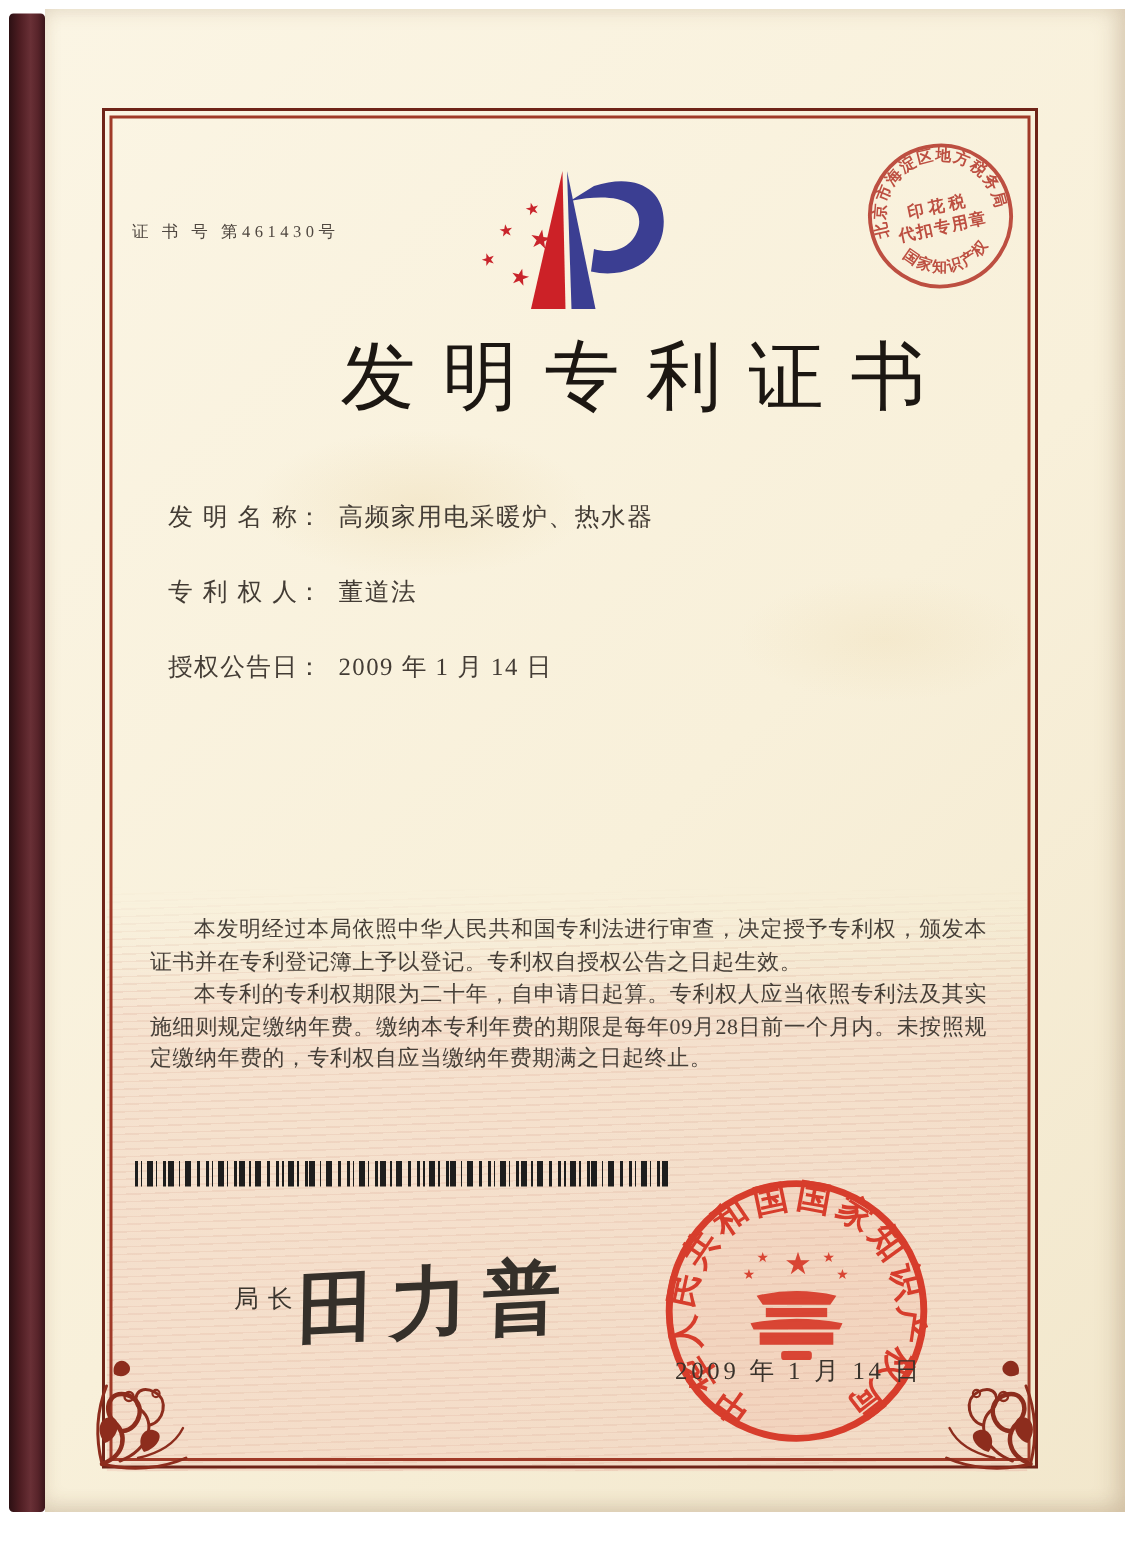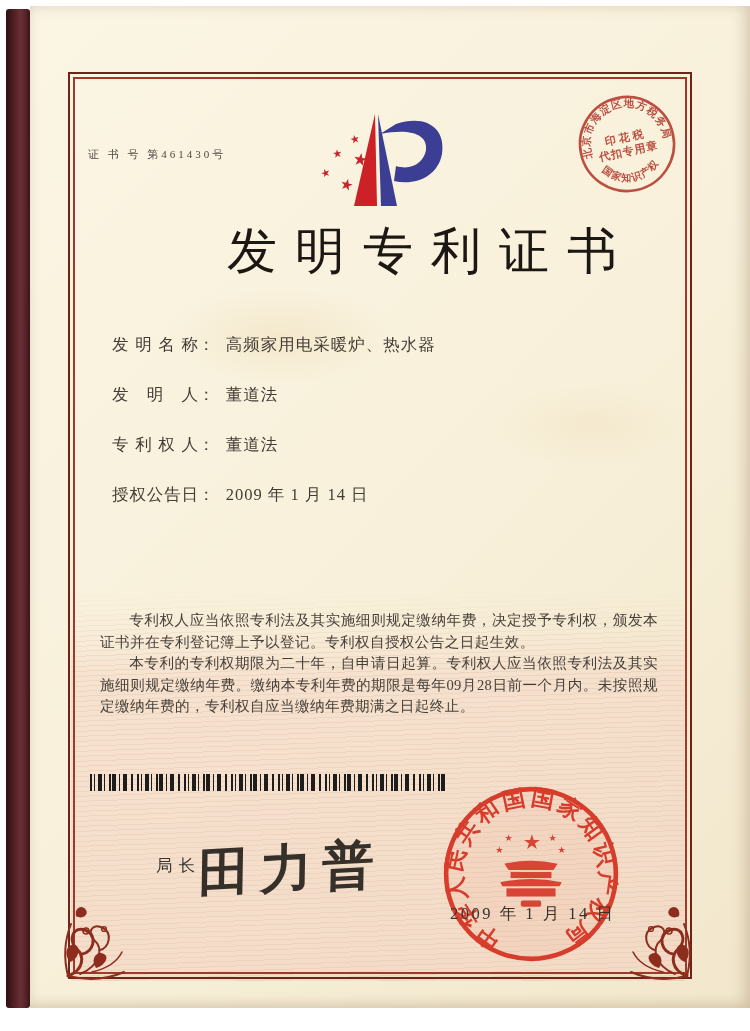--- a/index.html
+++ b/index.html
@@ -146,35 +146,31 @@
       <text x="52" y="49" text-anchor="middle" font-size="11" font-weight="bold" fill="#b5392c" letter-spacing="3">印花税</text>
       <text x="52" y="63" text-anchor="middle" font-size="11" font-weight="bold" fill="#b5392c" letter-spacing="1">代扣专用章</text>
     </svg>
 
     <div class="fields">
       <div class="frow">
         <span class="flabel">发明名称</span><span class="fcolon">：</span>
         <span class="fvalue">高频家用电采暖炉、热水器</span>
       </div>
       <div class="frow">
-        <span class="flabel">发明人</span><span class="fcolon">：</span>
-        <span class="fvalue">董道法</span>
-      </div>
-      <div class="frow">
         <span class="flabel">专利权人</span><span class="fcolon">：</span>
         <span class="fvalue">董道法</span>
       </div>
       <div class="frow">
         <span class="flabel">授权公告日</span><span class="fcolon">：</span>
         <span class="fvalue">2009 年 1 月 14 日</span>
       </div>
     </div>
 
     <div class="body-text">
-      <p>专利权人应当依照专利法及其实施细则规定缴纳年费，决定授予专利权，颁发本证书并在专利登记簿上予以登记。专利权自授权公告之日起生效。</p>
+      <p>本发明经过本局依照中华人民共和国专利法进行审查，决定授予专利权，颁发本证书并在专利登记簿上予以登记。专利权自授权公告之日起生效。</p>
       <p>本专利的专利权期限为二十年，自申请日起算。专利权人应当依照专利法及其实施细则规定缴纳年费。缴纳本专利年费的期限是每年09月28日前一个月内。未按照规定缴纳年费的，专利权自应当缴纳年费期满之日起终止。</p>
     </div>
 
     <div class="barcode"></div>
 
     <span class="signer-title">局长</span>
     <span class="signature">田力普</span>
 
     <svg class="seal" width="180" height="180" viewBox="0 0 176 176">
       <defs>

